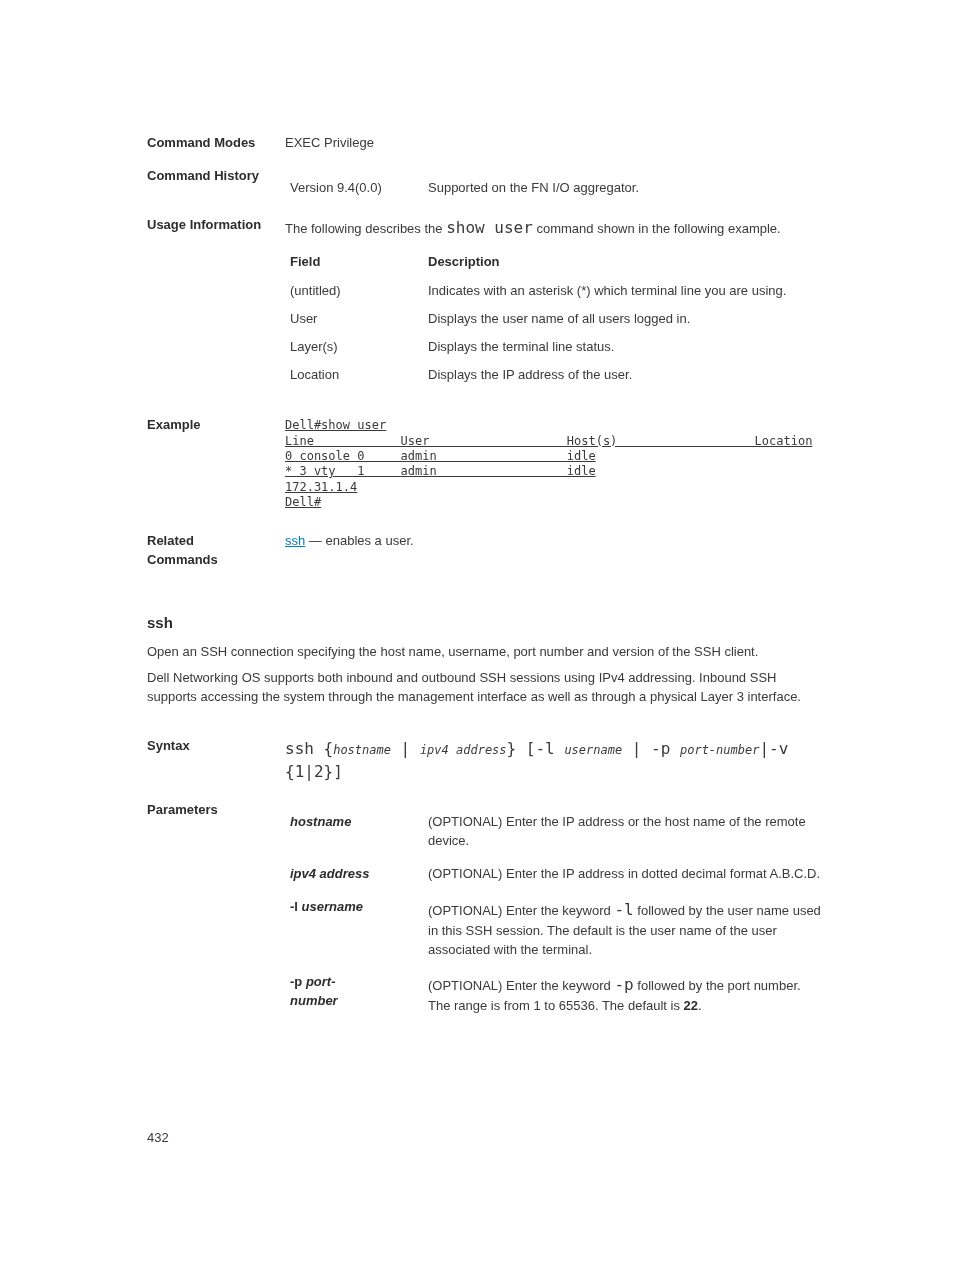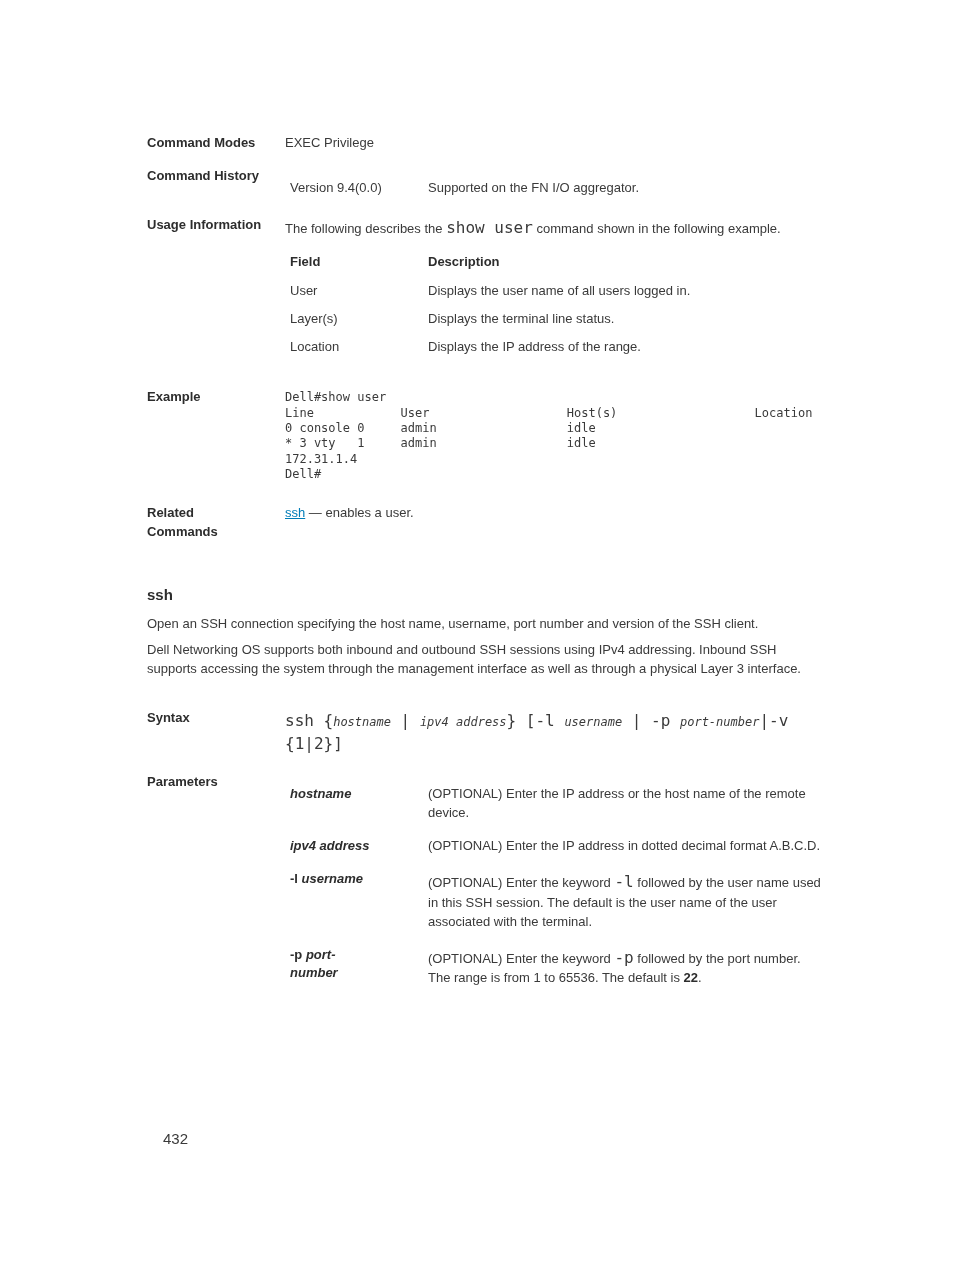--- a/index.html
+++ b/index.html
@@ -57,20 +57,21 @@
   .field-table .ft-row { margin-bottom: 9px; }
 
   pre.example-code {
     margin: 0;
     padding-top: 2px;
     font-family: "DejaVu Sans Mono", "Liberation Mono", monospace;
     font-size: 12px;
     line-height: 1.28;
     color: #3a3a3a;
     white-space: pre;
+    text-decoration: underline;
   }
 
   .link {
     color: #007db8;
     text-decoration: underline;
     cursor: pointer;
   }
 
   .section-heading {
     margin: 0 0 12px 0;
@@ -99,23 +100,22 @@
     line-height: 1.45;
   }
 
   .params-content { padding-top: 12px; }
   .param-row { margin-bottom: 14px; }
 
   .page-number {
     position: absolute;
     top: 1130px;
     left: 147px;
-    font-size: 15px;
-    color: #3a3a3a;
-    margin-left: 16px;
+    font-size: 13px;
+    color: #3a3a3a;
   }
 </style>
 </head>
 <body>
 
 <div class="page">
 
   <section class="doc-row mb14">
     <div class="doc-label">Command Modes</div>
     <div class="doc-content">EXEC Privilege</div>
@@ -135,30 +135,34 @@
     <div class="doc-label">Usage Information</div>
     <div class="doc-content">
       <div class="usage-intro rich"><span class="seg-n">The following describes the </span><span class="seg-c">show user</span><span class="seg-n"> command shown in the following example.</span></div>
 
       <div class="field-table">
         <div class="inner-row ft-header">
           <div class="inner-term bold">Field</div>
           <div class="inner-desc bold">Description</div>
         </div>
         <div class="inner-row ft-row">
+          <div class="inner-term">(untitled)</div>
+          <div class="inner-desc">Indicates with an asterisk (*) which terminal line you are using.</div>
+        </div>
+        <div class="inner-row ft-row">
           <div class="inner-term">User</div>
           <div class="inner-desc">Displays the user name of all users logged in.</div>
         </div>
         <div class="inner-row ft-row">
           <div class="inner-term">Layer(s)</div>
           <div class="inner-desc">Displays the terminal line status.</div>
         </div>
         <div class="inner-row ft-row">
           <div class="inner-term">Location</div>
-          <div class="inner-desc">Displays the IP address of the range.</div>
+          <div class="inner-desc">Displays the IP address of the user.</div>
         </div>
       </div>
     </div>
   </section>
 
   <section class="doc-row mb22">
     <div class="doc-label">Example</div>
     <div class="doc-content">
       <pre class="example-code">Dell#show user
 Line            User                   Host(s)                   Location

